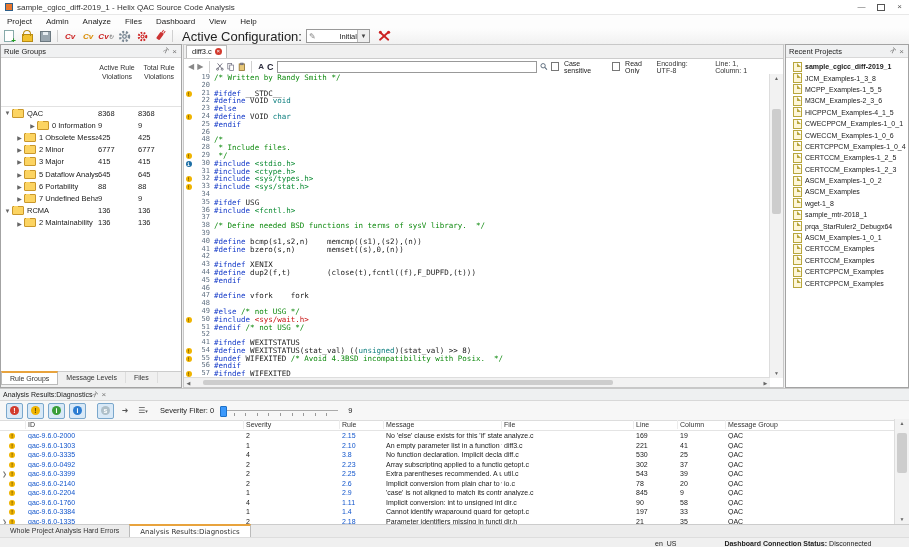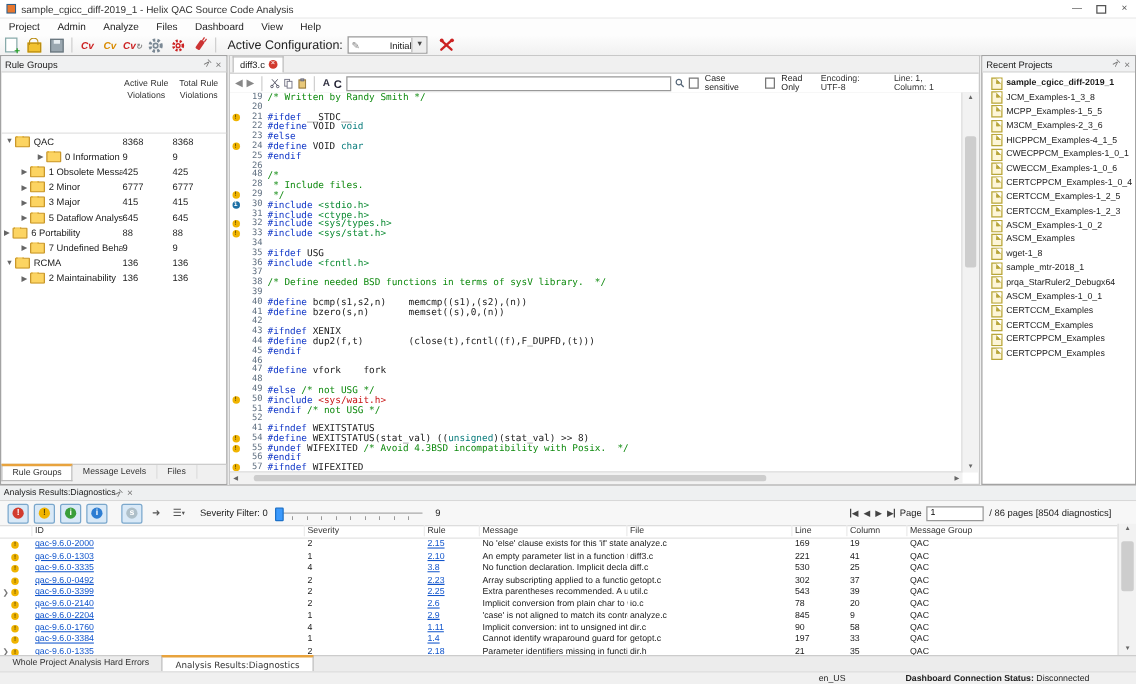--- a/index.html
+++ b/index.html
@@ -25,21 +25,21 @@
   .doc-ico{width:8px;height:10px;background:#fff;border:1px solid #8aa;position:relative;}
   .plus{position:absolute;right:-3px;bottom:-3px;color:#1f9e1f;font-weight:bold;font-size:8px;line-height:7px;}
   .lock-body{width:9px;height:6px;background:#f2c230;border:1px solid #b98c12;margin-top:4px;}
   .lock-sh{position:absolute;top:1px;left:5px;width:6px;height:5px;border:1.5px solid #b98c12;border-bottom:none;border-radius:4px 4px 0 0;}
   .save-ico{width:9px;height:9px;background:#9aa7b0;border:1px solid #6b7880;position:relative;}
   .save-ico:before{content:"";position:absolute;left:2px;top:0;width:5px;height:3px;background:#e8eef2;}
   .cv{font-style:italic;font-weight:bold;font-size:8px;}
   .plug{width:4px;height:8px;background:#c33;border-radius:1px;position:relative;transform:rotate(35deg);}
   .plug:before{content:"";position:absolute;top:-3px;left:0.5px;width:1px;height:3px;background:#c33;}
   .plug:after{content:"";position:absolute;top:-3px;right:0.5px;width:1px;height:3px;background:#c33;}
-  .cfg-label{font-size:10px;color:#222;margin:0 4px 0 6px;text-align:right;}
+  .cfg-label{font-size:13px;color:#222;margin:0 4px 0 6px;text-align:right;}
   .combo{width:62px;height:12px;background:#fff;border:1px solid #999;display:flex;align-items:center;font-size:7.5px;}
   .combo .pencil{color:#888;font-size:8px;margin:0 2px;}
   .combo .val{flex:1;text-align:right;}
   .combo .dd{width:11px;height:100%;border-left:1px solid #bbb;background:#eee;text-align:center;font-size:6px;line-height:12px;color:#444;}
   
   .panel{background:#fff;border:1px solid #a3a3a3;box-sizing:border-box;}
   .phead{height:12px;background:#f0f1f2;border-bottom:1px solid #d8d8d8;display:flex;align-items:center;
          font-size:7.5px;color:#222;padding:0 3px;}
   .phead .ptitle{flex:1;}
   .pin{color:#777;font-size:7px;transform:rotate(45deg);display:inline-block;margin-right:4px;}
@@ -272,21 +272,21 @@
       <div class="tree-row">
         <span class="tr-label" style="padding-left: 14px;">
           <span class="twisty">▶</span>
           <span class="folder"></span>
           <span>5 Dataflow Analysis</span>
         </span>
         <span>645</span>
         <span>645</span>
       </div>
       <div class="tree-row">
-        <span class="tr-label" style="">
+        <span class="tr-label" style="padding-left: 14px;">
           <span class="twisty">▶</span>
           <span class="folder"></span>
           <span>6 Portability</span>
         </span>
         <span>88</span>
         <span>88</span>
       </div>
       <div class="tree-row">
         <span class="tr-label" style="padding-left: 14px;">
           <span class="twisty">▶</span>
@@ -531,29 +531,20 @@
       </span>
     <span class="flatbtn">➜</span>
     <span class="flatbtn">☰<span style="font-size:5px">▾</span></span>
     <span class="sevlbl"><span>Severity Filter:</span> <span>0</span></span>
     <span class="slider">
       <span class="strack"></span>
       <span class="sticks"></span>
       <span class="shandle"></span>
     </span>
     <span class="sevlbl">9</span>
-    <span class="pager">
-      <span class="nav"><span class="bar"></span>◀</span>
-      <span class="nav">◀</span>
-      <span class="nav">▶</span>
-      <span class="nav">▶<span class="bar"></span></span>
-      <span>Page</span>
-      <input class="pageinput" value="1" style="">
-      <span>/ 86 pages [8504 diagnostics]</span>
-    </span>
   </div>
   <div class="dtable">
     <div class="dhead">
         <span></span>
         <span>ID</span>
         <span>Severity</span>
         <span>Rule</span>
         <span>Message</span>
         <span>File</span>
         <span>Line</span>

